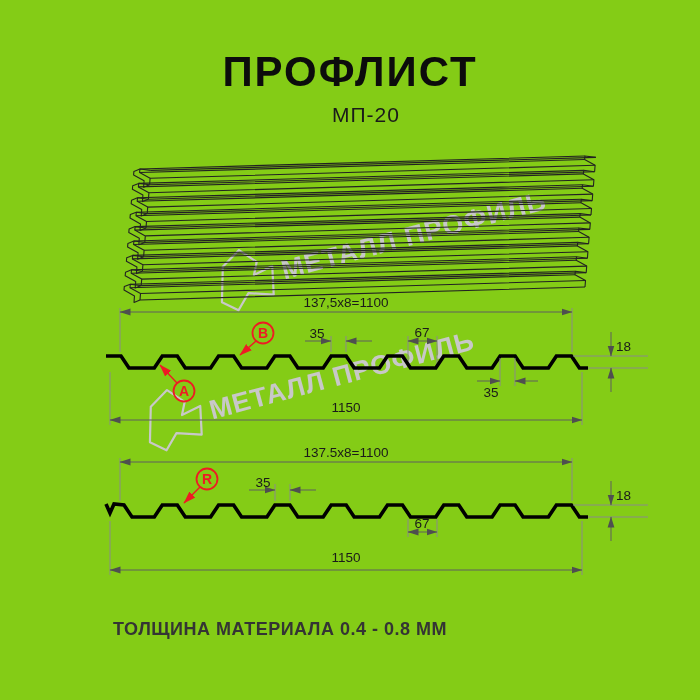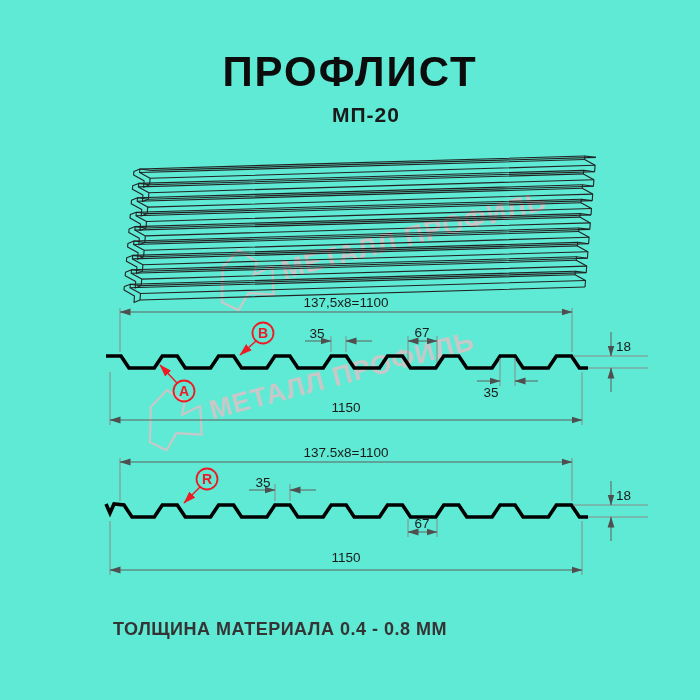--- a/index.html
+++ b/index.html
@@ -1,20 +1,20 @@
 <!DOCTYPE html>
 <html><head>
 <meta charset="utf-8">
 <style>
   html,body{margin:0;padding:0;background:#fff;}
-  .page{position:relative;width:700px;height:700px;background:#5eead4;overflow:hidden;
+  .page{position:relative;width:700px;height:700px;background:#84cc16;overflow:hidden;
         font-family:"Liberation Sans",sans-serif;}
   header{position:absolute;top:48px;left:0;width:700px;text-align:center;z-index:3;}
   h1{margin:0;font-size:42px;font-weight:bold;letter-spacing:2px;color:#0c0c0c;}
-  .subtitle{margin-top:7px;font-size:21px;font-weight:bold;letter-spacing:1px;color:#1a1a1a;padding-left:32px;}
+  .subtitle{margin-top:7px;font-size:21px;font-weight:normal;letter-spacing:1px;color:#1a1a1a;padding-left:32px;}
   footer{position:absolute;top:619px;left:0;width:560px;text-align:center;
          font-size:18px;font-weight:bold;letter-spacing:.5px;color:#343434;z-index:3;}
   svg{position:absolute;left:0;top:0;z-index:2;}
   .dimline{stroke:#5f5f5f;stroke-width:1;fill:none;}
   .extline{stroke:#8a8a8a;stroke-width:1;fill:none;}
   .dimtxt{font-size:13.5px;fill:#1a1a1a;}
   .profline{stroke:#000;stroke-width:3.6;fill:none;stroke-linejoin:miter;}
   .sheet3d{stroke:#222;stroke-width:1.1;fill:none;stroke-linejoin:round;}
   .wm-txt{font-size:27px;font-weight:bold;letter-spacing:1px;fill:#c8c8c8;}
   .wm-logo{stroke:#c8c8c8;stroke-width:2.2;fill:none;stroke-linejoin:round;}

